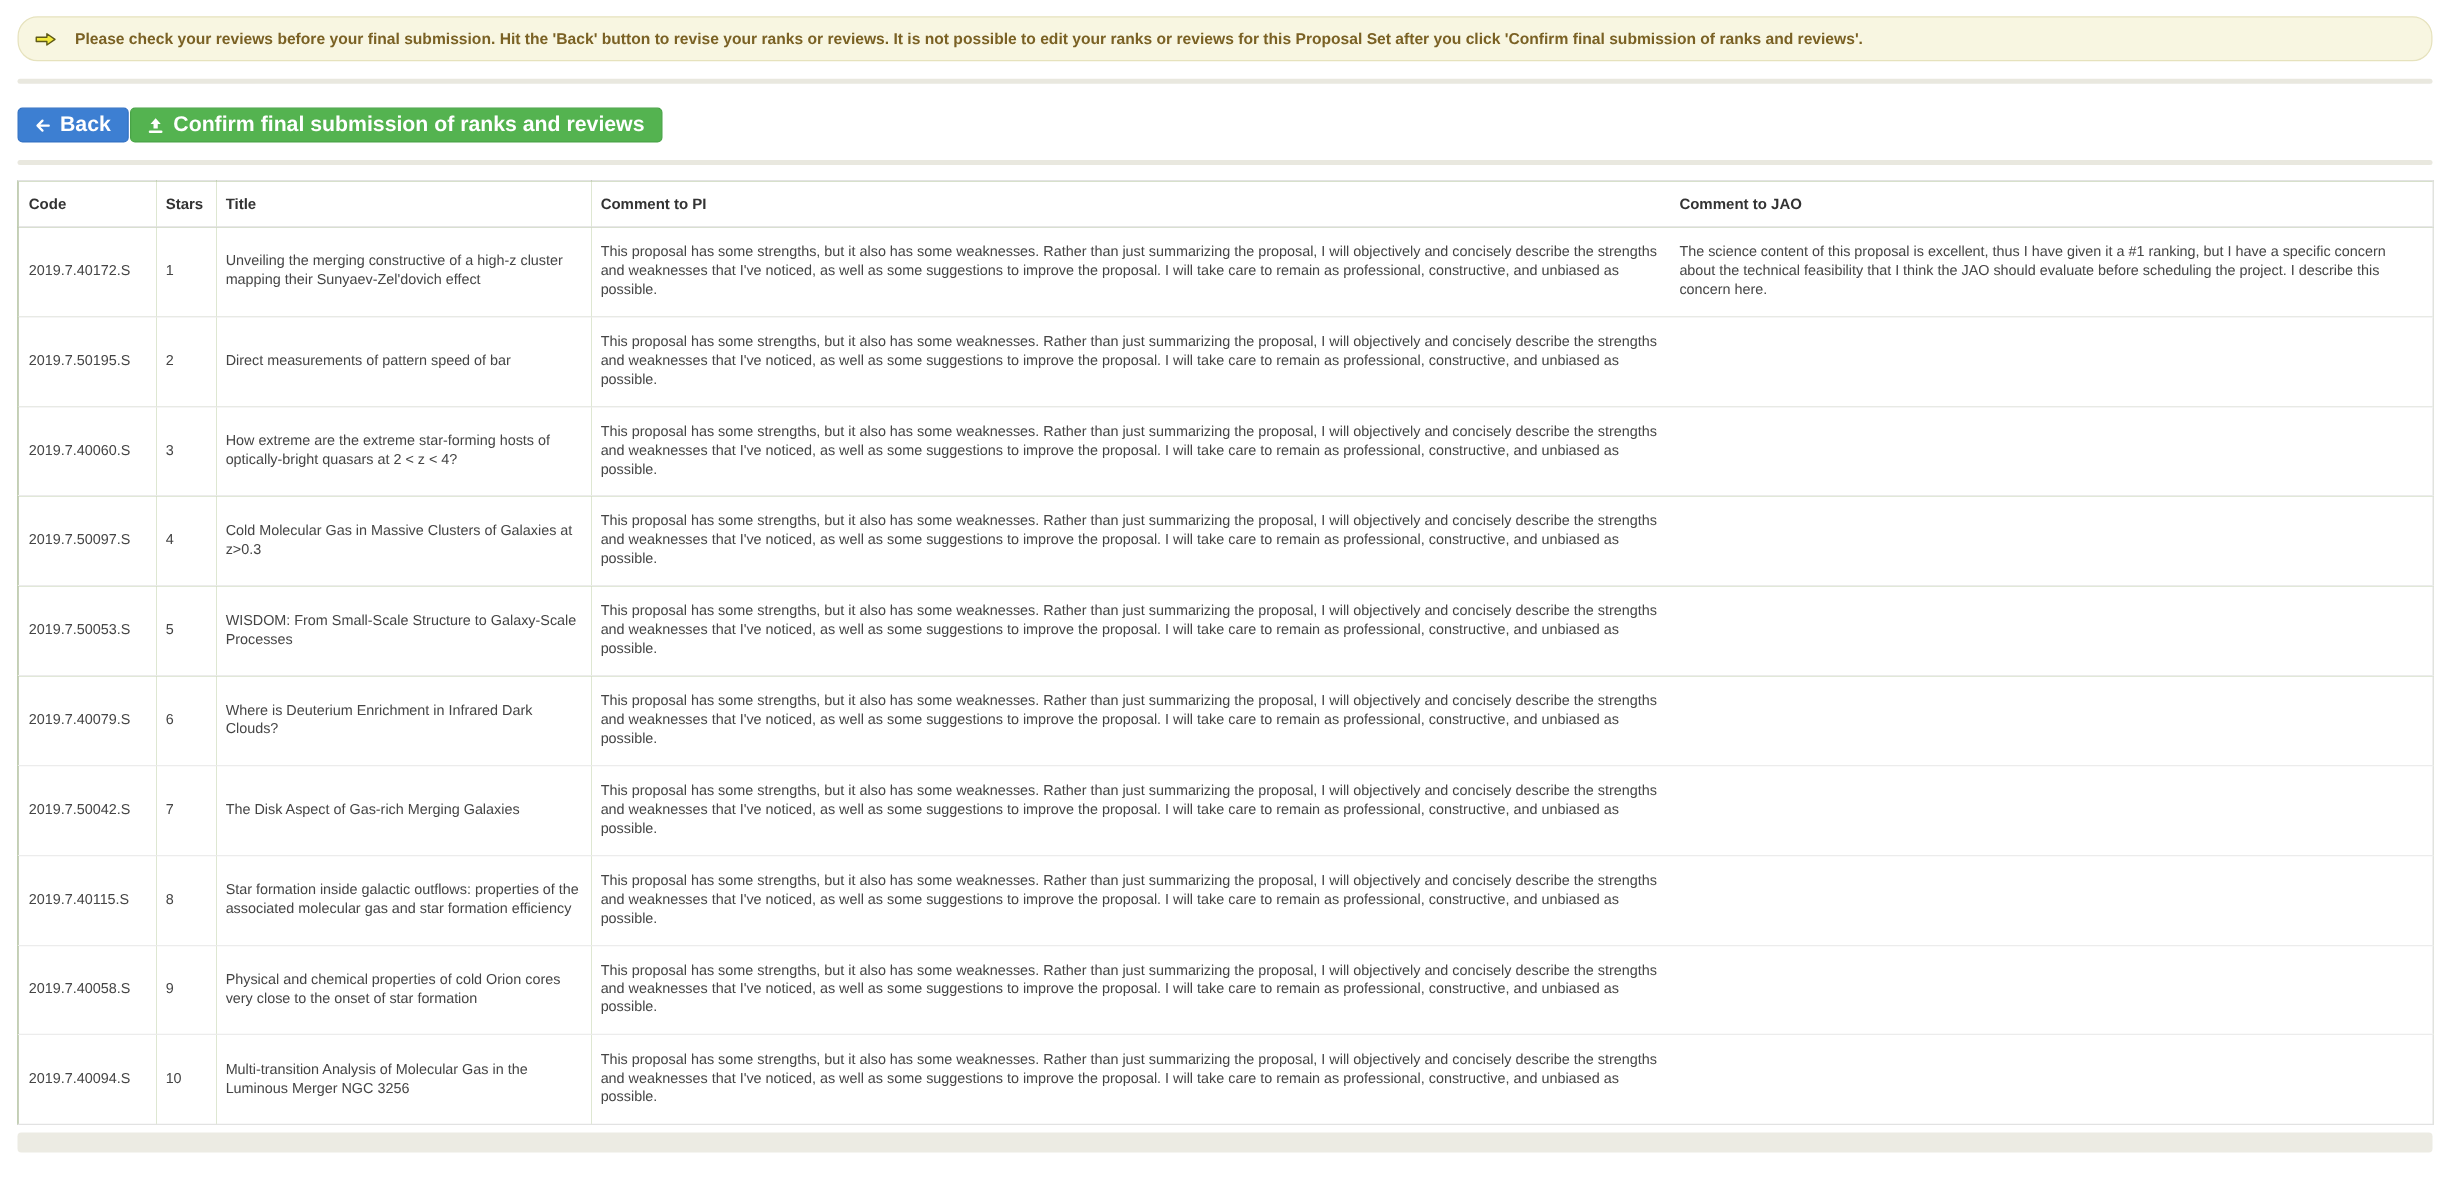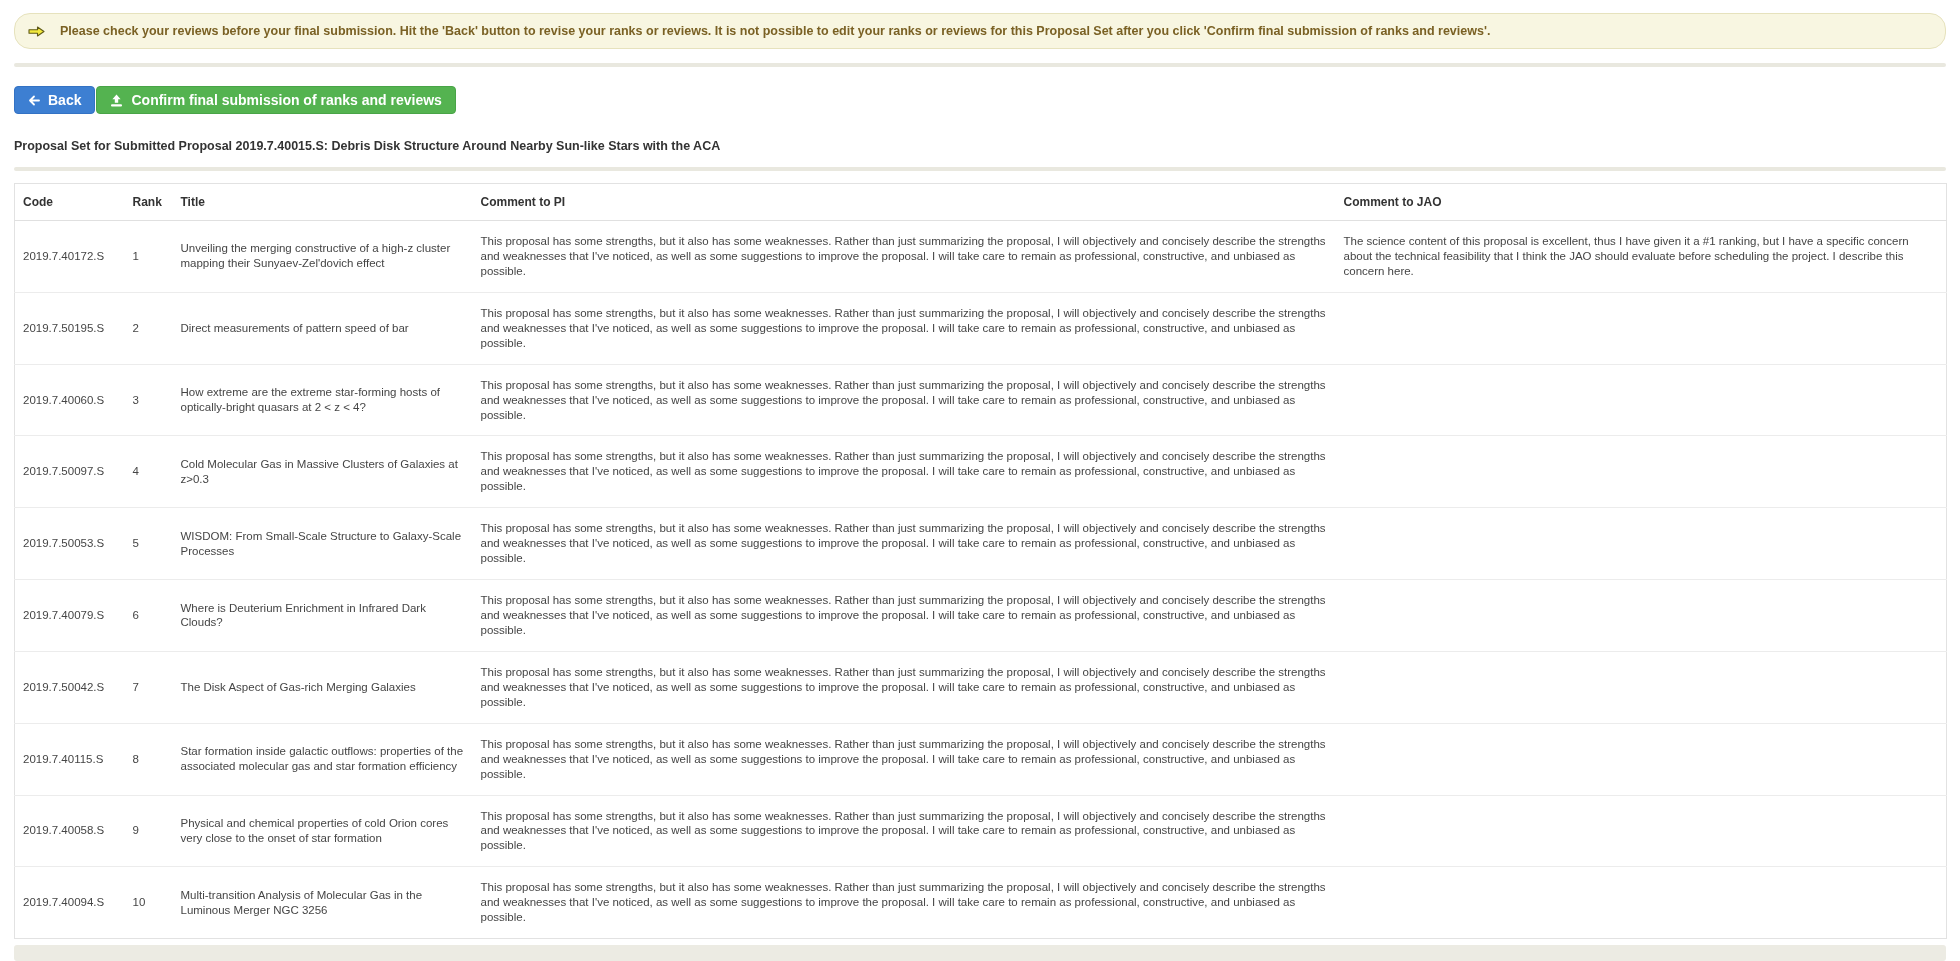--- a/index.html
+++ b/index.html
@@ -32,21 +32,21 @@
     margin-top: 14px;
   }
 
   
   .toolbar { margin-top: 19px; display: flex; align-items: center; }
   .btn {
     display: inline-flex; align-items: center; gap: 8px;
     height: 28px; padding: 0 13px;
     border-radius: 4px; border: 1px solid transparent;
     color: #ffffff; font-family: inherit;
-    font-weight: bold; font-size: 14px;
+    font-weight: bold; font-size: 17px;
     cursor: pointer; white-space: nowrap;
   }
   .btn-back    { background: #3d7fd2; border-color: #3372c4; }
   .btn-confirm { background: #54b350; border-color: #49a447; margin-left: 1px; }
 
   
   .page-title {
     margin: 25px 0 0 0;
     font-size: 12.5px; font-weight: bold; color: #333333;
   }
@@ -110,37 +110,36 @@
       <span style="display:inline-flex;">
         <svg width="13" height="13" viewBox="0 0 13 13">
           <path d="M6.5 0.5 L10.6 5.2 H8.2 V8.8 H4.8 V5.2 H2.4 Z" fill="#ffffff"></path>
           <rect x="1" y="10.3" width="11" height="2.1" rx="1" fill="#ffffff"></rect>
         </svg>
       </span>
       <span>Confirm final submission of ranks and reviews</span>
     </button>
   </div>
 
-  <h2 class="page-title">Proposal Set for Submitted Proposal 2019.7.40015.S: Debris Disk Structure Around Nearby Sun-like Stars with the ACA</h2>
 
   <div class="divider"></div>
 
   <div class="table-wrap">
     <table class="proposals">
       <colgroup>
         <col style="width:110px">
         <col style="width:48px">
         <col style="width:300px">
         <col style="width:863px">
         <col style="width:611px">
       </colgroup>
       <thead>
         <tr>
           <th>Code</th>
-          <th>Rank</th>
+          <th>Stars</th>
           <th>Title</th>
           <th>Comment to PI</th>
           <th>Comment to JAO</th>
         </tr>
       </thead>
       <tbody>
           <tr>
             <td>2019.7.40172.S</td>
             <td>1</td>
             <td>Unveiling the merging constructive of a high-z cluster mapping their Sunyaev-Zel'dovich effect</td>

